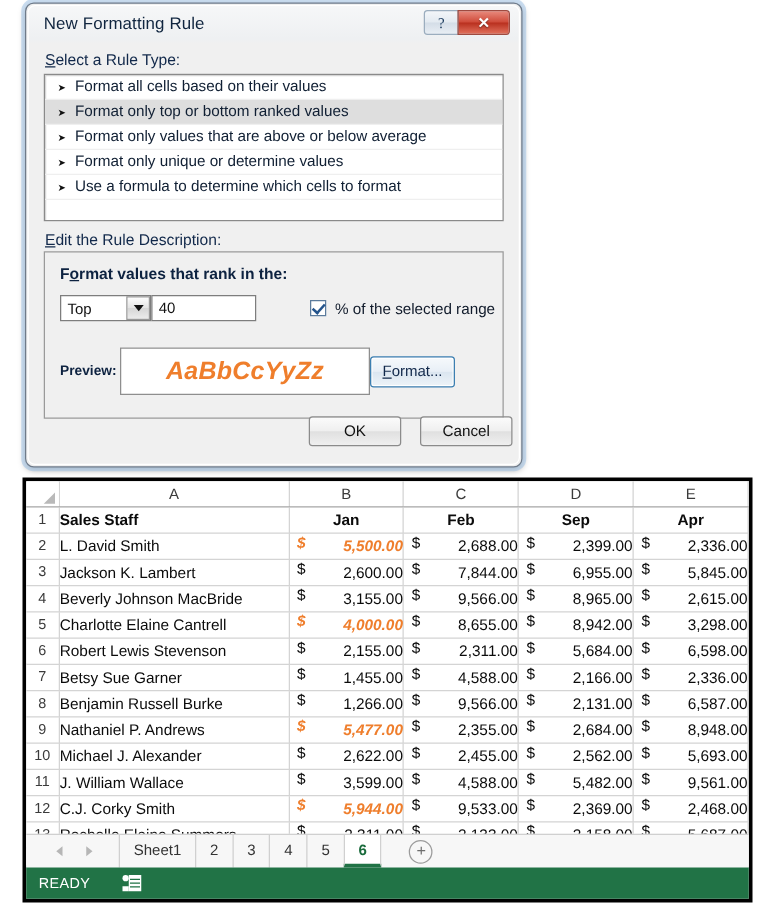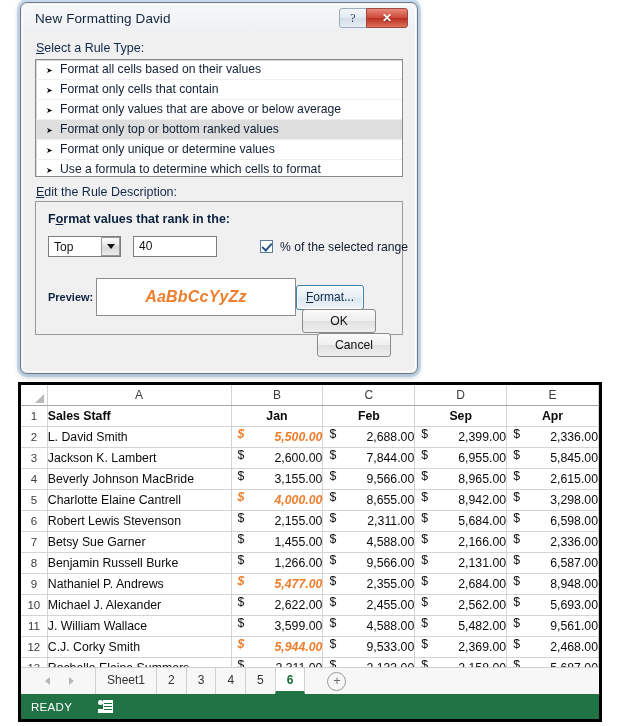--- a/index.html
+++ b/index.html
@@ -106,21 +106,21 @@
     width:19px;height:19px;margin-right:0px;
     border:1px solid #999;
     background:linear-gradient(to bottom,#fdfdfd,#e4e4e4 48%,#d6d6d6 52%,#ececec);
     display:flex;align-items:center;justify-content:center;box-sizing:border-box;
   }
   .tri-down{
     width:0;height:0;border-left:4px solid transparent;border-right:4px solid transparent;
     border-top:5px solid #101010;
   }
   .numbox{
-    width:84px;height:21px;margin-left:12px;
+    width:84px;height:21px;
     background:#ffffff;border:1px solid #7d7d7d;
     font-size:12px;color:#111;padding-left:5px;line-height:19px;
     box-sizing:border-box;cursor:text;
   }
   .chk-wrap{margin-left:15px;display:flex;align-items:center;cursor:pointer;padding-left:28px;}
   .chk{
     width:13px;height:13px;background:#ffffff;border:1px solid #5b7b9c;
     box-sizing:border-box;position:relative;
   }
   .chk:after{
@@ -133,35 +133,35 @@
   
   .prev-row{position:absolute;left:12px;top:76px;display:flex;align-items:center;}
   .prev-label{
     width:48px;font-size:11px;font-weight:bold;color:#0d2240;
   }
   .prev-field{
     width:200px;height:38px;background:#ffffff;border:1px solid #8e8e8e;
     display:flex;align-items:center;justify-content:center;box-sizing:border-box;
   }
   .prev-text{
-    font-size:16px;font-weight:bold;font-style:italic;
+    font-size:20px;font-weight:bold;font-style:italic;
     color:#ef7e2c;letter-spacing:0.2px;
   }
   .btn-format{
     width:68px;height:25px;
     border:1px solid #3c7fb1;border-radius:3px;
     background:linear-gradient(to bottom,#f6f9fc 0%,#e8eff6 48%,#dbe6f0 52%,#eef4f9 100%);
     font-size:12px;color:#11284a;text-align:center;line-height:23px;
     box-sizing:border-box;cursor:pointer;
     box-shadow:inset 0 0 0 1px #ffffff;
   }
   .btn-format .ul{text-decoration:underline;}
 
   
-  .dlg-buttons{position:absolute;right:24px;bottom:14px;display:flex;flex-direction:column;}
+  .dlg-buttons{position:absolute;right:5px;bottom:14px;display:flex;}
   .dbtn{
     width:74px;height:24px;
     border:1px solid #8b8b8b;border-radius:3px;
     background:linear-gradient(to bottom,#fbfbfb 0%,#efefef 48%,#e0e0e0 52%,#efefef 100%);
     font-size:12.2px;color:#111;text-align:center;line-height:22px;
     box-sizing:border-box;cursor:pointer;
   }
   .dbtn + .dbtn{margin-left:15px;}
 
   
@@ -270,36 +270,35 @@
 </style>
 </head>
 <body>
 
 <div class="root">
 
   <div class="dialog">
     <div class="dlg-inner">
 
       <div class="titlebar">
-        <div class="dlg-title">New Formatting David</div>
+        <div class="dlg-title">New Formatting Rule</div>
         <div class="win-btns">
           <div class="btn-help">?</div>
           <div class="btn-close">✕</div>
         </div>
       </div>
 
       <div class="grp-label" style="left:13px;top:36px;">
         <span class="ul">S</span><span>elect a Rule Type:</span>
       </div>
 
       <div class="rule-list" id="rule-list">
           <div class="rule-item"><span class="arw" style="font-size: 8px;">➤</span><span>Format all cells based on their values</span></div>
-          <div class="rule-item"><span class="arw" style="font-size: 8px;">➤</span><span>Format only cells that contain</span></div>
+          <div class="rule-item sel"><span class="arw" style="font-size: 8px;">➤</span><span>Format only top or bottom ranked values</span></div>
           <div class="rule-item"><span class="arw" style="font-size: 8px;">➤</span><span>Format only values that are above or below average</span></div>
-          <div class="rule-item sel"><span class="arw" style="font-size: 8px;">➤</span><span>Format only top or bottom ranked values</span></div>
           <div class="rule-item"><span class="arw" style="font-size: 8px;">➤</span><span>Format only unique or determine values</span></div>
           <div class="rule-item"><span class="arw" style="font-size: 8px;">➤</span><span>Use a formula to determine which cells to format</span></div>
         </div>
 
       <div class="grp-label" style="left:13px;top:180px;">
         <span class="ul">E</span><span>dit the Rule Description:</span>
       </div>
 
       <div class="desc-box">
 

